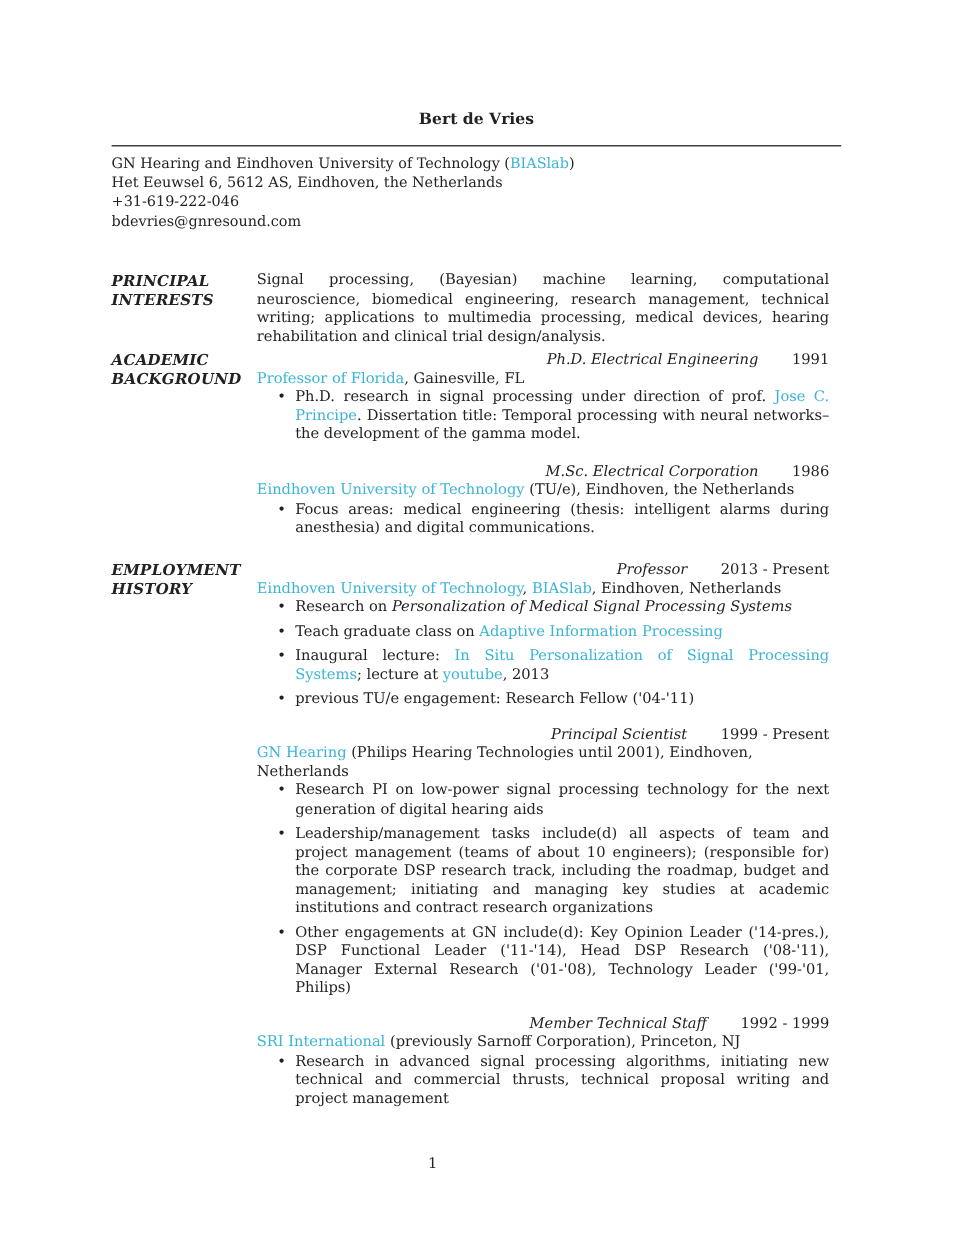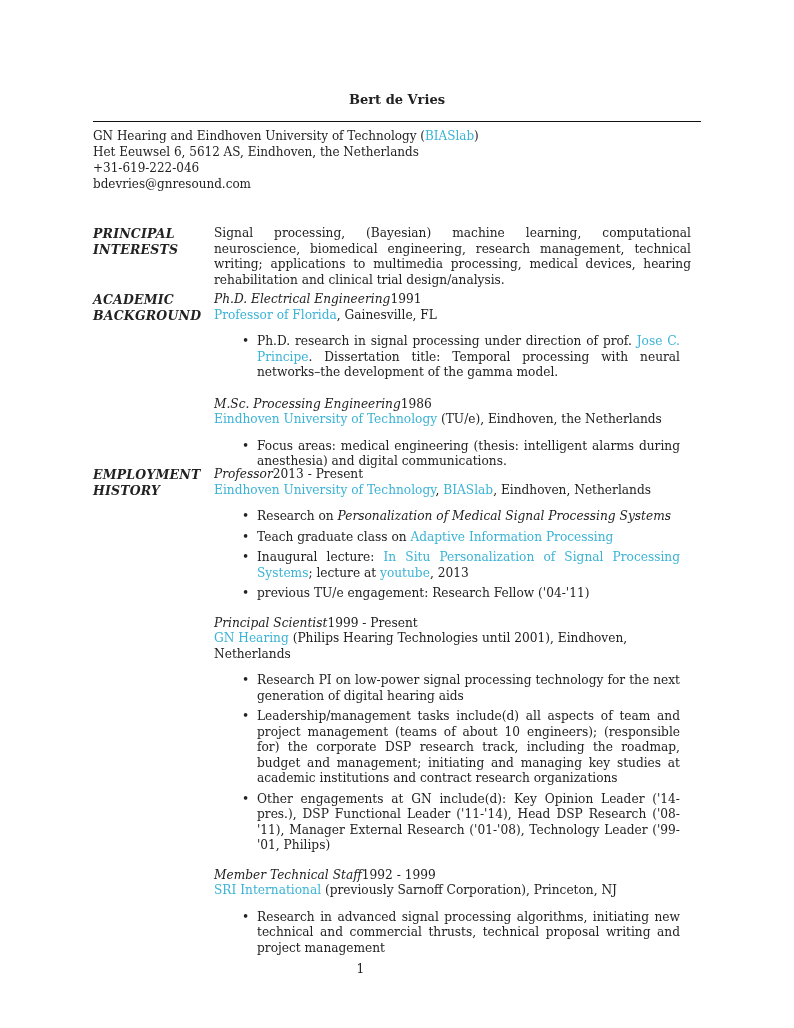--- a/index.html
+++ b/index.html
@@ -6,23 +6,23 @@
   body { width:794px; height:1028px; position:relative; font-family:"DejaVu Serif","Liberation Serif",serif; color:#222; font-size:12.2px; line-height:15.5px; }
   .page { position:absolute; left:93px; top:0; width:608px; }
   .name { position:absolute; top:92px; left:0; width:608px; text-align:center; font-weight:bold; font-size:13px; }
   .rule { position:absolute; top:121px; left:0; width:608px; height:1px; background:#111; }
   .contact { position:absolute; top:128px; left:0; width:608px; text-align:left; line-height:16px; font-size:12px; }
   .link { color:#3bb3d6; }
   .section { position:absolute; left:0; width:608px; }
   .sec-label { position:absolute; left:0; width:115px; font-weight:bold; font-size:12.5px; line-height:16px; letter-spacing:0.2px;font-style:italic; }
   .sec-body { position:absolute; left:121px; width:477px; }
   .entry { margin-bottom:14px; }
-  .entry-head { display:flex; justify-content:flex-start; height:15.5px; }
+  .entry-head { display:flex; justify-content:flex-end; height:15.5px;gap:28px; }
   .entry-title { font-style:italic; }
-  .bullets { list-style:none; margin:11px; padding:0 0 0 32px; }
+  .bullets { list-style:none; margin:0; padding:0 0 0 32px; }
   .bullets li { position:relative; text-align:justify; margin-bottom:5px; }
   .bullets li::before { content:"•"; position:absolute; left:-15px; }
   .justify { text-align:justify; }
   .pagenum { position:absolute; top:962px; left:0; width:721px; text-align:center; padding-left:0; }
 </style>
 </head>
 <body>
 
 <div class="page">
   <div class="name">Bert de Vries</div>
@@ -53,21 +53,21 @@
             <span class="entry-title">Ph.D. Electrical Engineering</span>
             <span>1991</span>
           </div>
         <div><span class="link">Professor of Florida</span><span>, Gainesville, FL</span></div>
         <ul class="bullets">
             <li><span>Ph.D. research in signal processing under direction of prof. </span><span class="link">Jose C. Principe</span><span>. Dissertation title: Temporal processing with neural networks–the development of the gamma model.</span></li>
           </ul>
       </div>
       <div class="entry" style="margin-top:16px;">
         <div class="entry-head">
-            <span class="entry-title">M.Sc. Processing Engineering</span>
+            <span class="entry-title">M.Sc. Electrical Corporation</span>
             <span>1986</span>
           </div>
         <div><span class="link">Eindhoven University of Technology</span><span> (TU/e), Eindhoven, the Netherlands</span></div>
         <ul class="bullets">
             <li>Focus areas: medical engineering (thesis: intelligent alarms during anesthesia) and digital communications.</li>
           </ul>
       </div>
     </div>
   </div>
 

